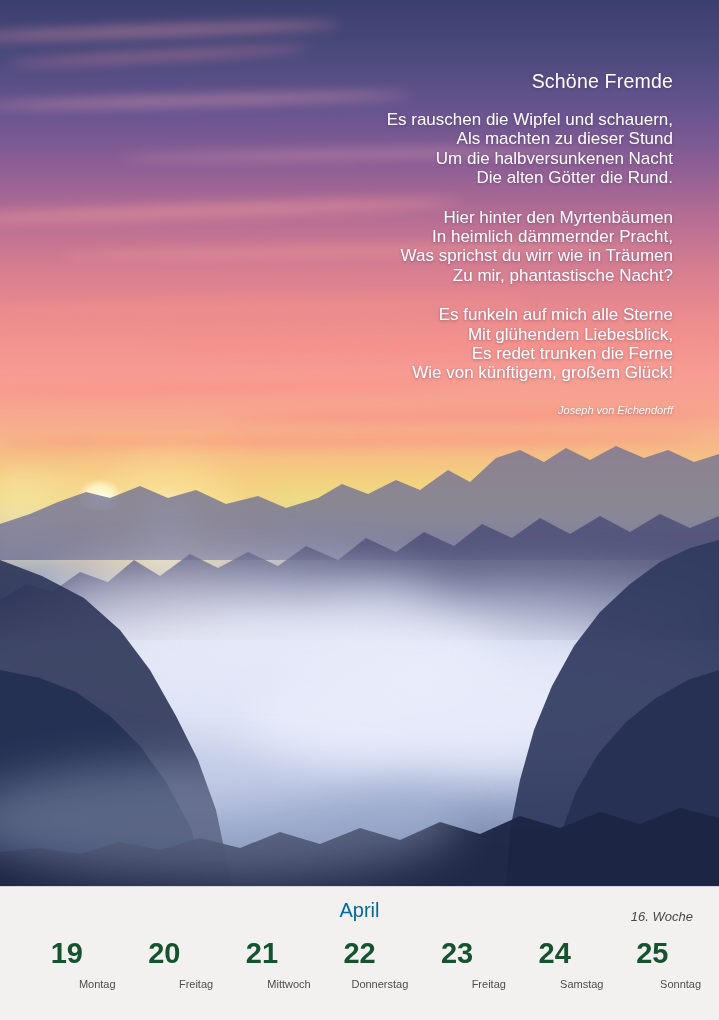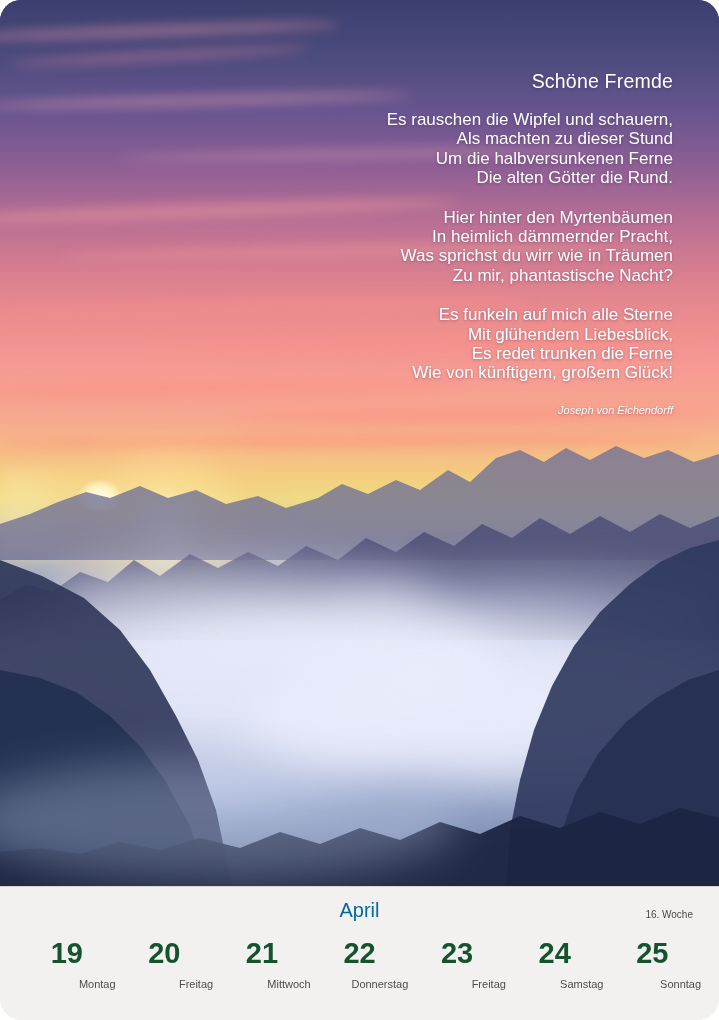--- a/index.html
+++ b/index.html
@@ -9,21 +9,20 @@
   }
   body {
     font-family: "Liberation Sans", sans-serif;
   }
   .page {
     position: relative;
     width: 719px;
     height: 1020px;
     overflow: hidden;
     background: #ffffff;
-    border-radius: 21px;
   }
 
   
   .photo {
     position: absolute;
     left: 0;
     top: 0;
     width: 719px;
     height: 886px;
     overflow: hidden;
@@ -167,22 +166,23 @@
     top: 12px;
     text-align: center;
     font-size: 20px;
     color: #0369a1;
     font-weight: 400;
   }
   .cal-week {
     position: absolute;
     right: 26px;
     top: 22px;
-    font-size: 10px;
+    font-size: 13px;
     color: #4a4845;
+    font-style: italic;
   }
   .days {
     position: absolute;
     left: 18px;
     right: 18px;
     top: 48px;
     display: flex;
   }
   .day {
     flex: 1 1 0;
@@ -264,21 +264,21 @@
       </svg>
     </div>
     <div class="fog fog-low"></div>
 
     <div class="poem">
       <div class="poem-title">Schöne Fremde</div>
 
       <div class="stanza">
         <div>Es rauschen die Wipfel und schauern,</div>
         <div>Als machten zu dieser Stund</div>
-        <div>Um die halbversunkenen Ferne</div>
+        <div>Um die halbversunkenen Nacht</div>
         <div>Die alten Götter die Rund.</div>
       </div>
 
       <div class="stanza">
         <div>Hier hinter den Myrtenbäumen</div>
         <div>In heimlich dämmernder Pracht,</div>
         <div>Was sprichst du wirr wie in Träumen</div>
         <div>Zu mir, phantastische Nacht?</div>
       </div>
 

